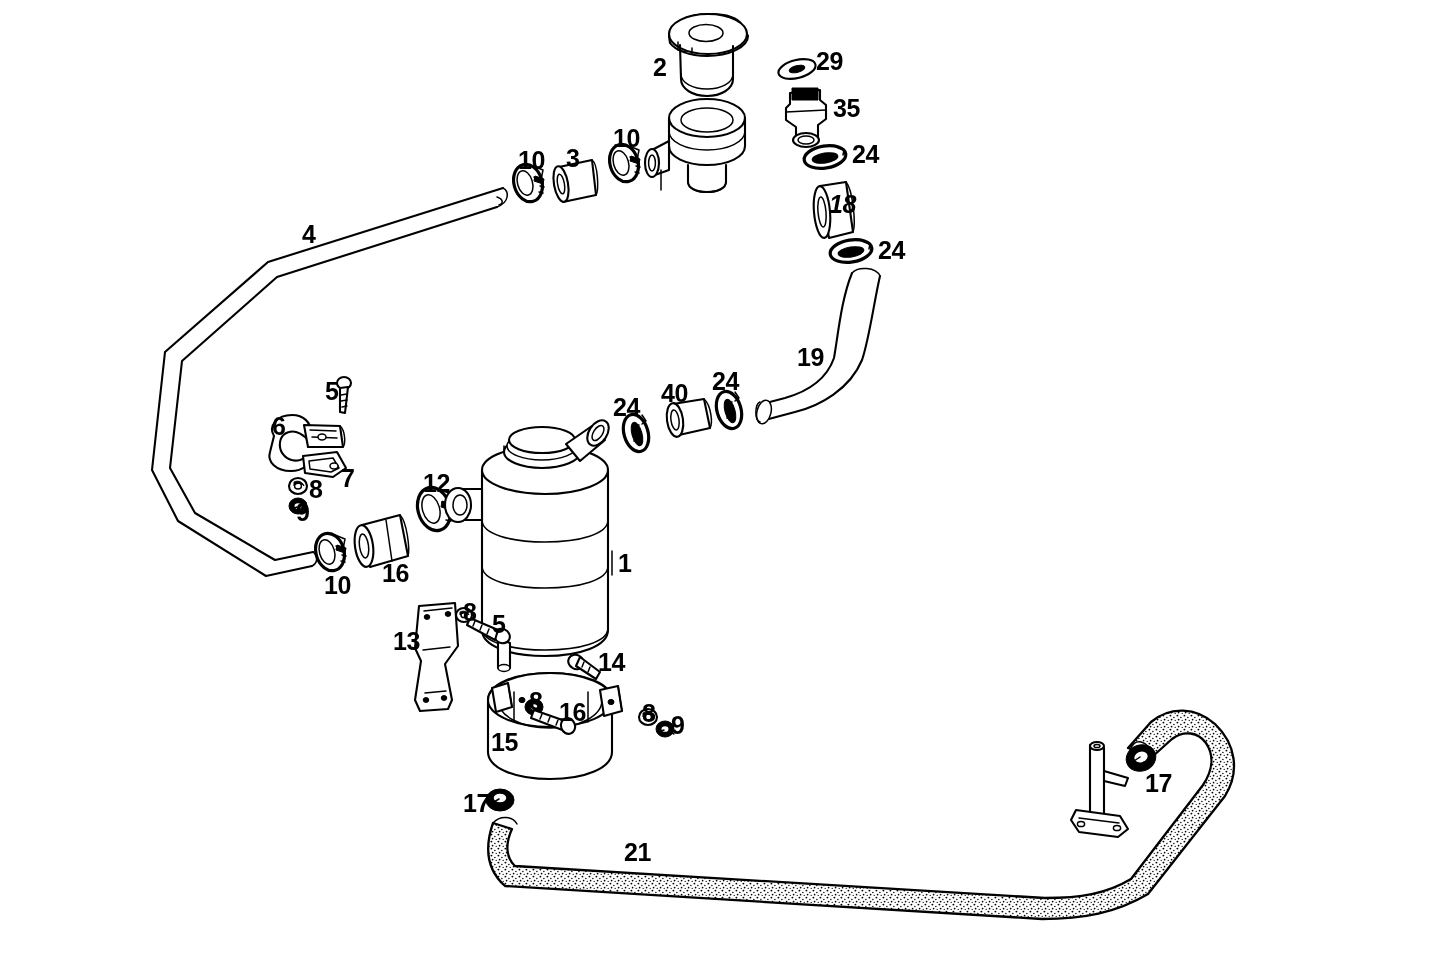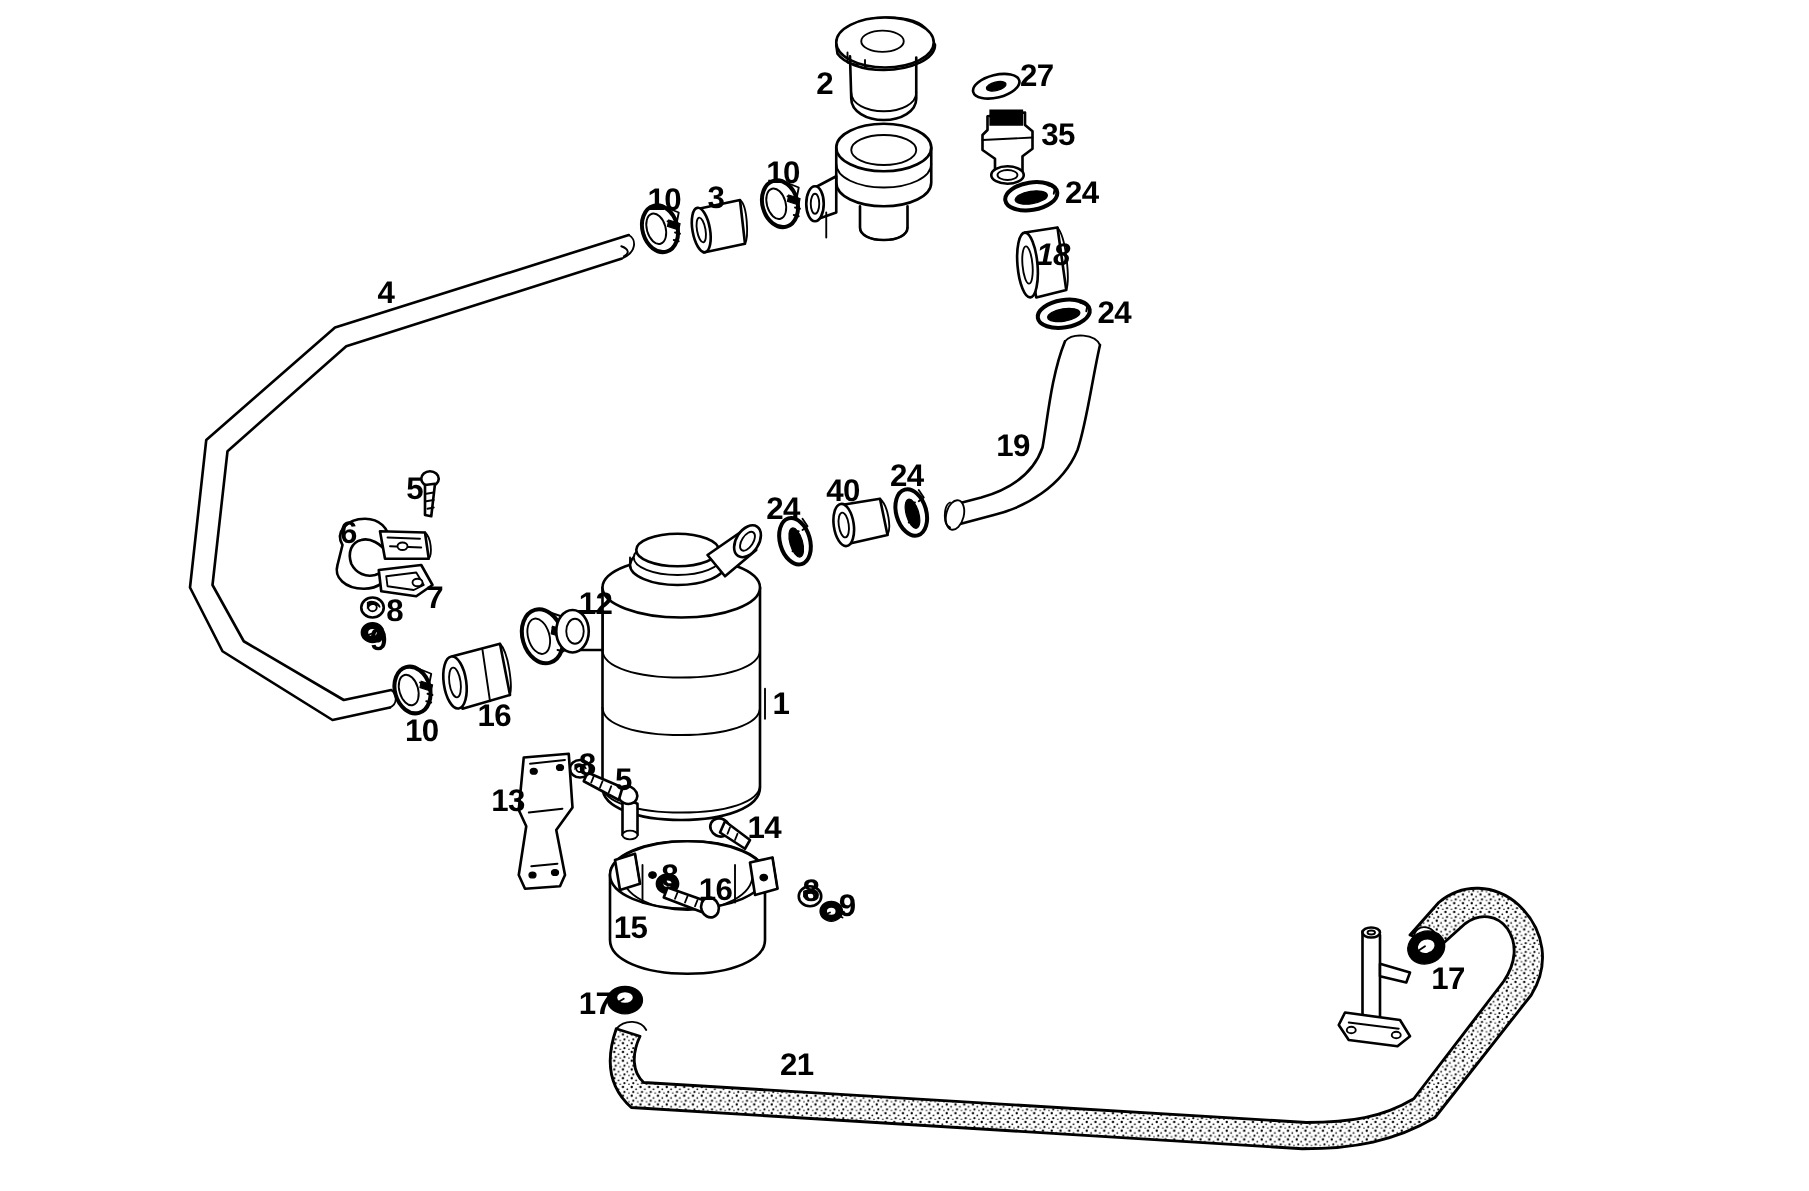--- a/index.html
+++ b/index.html
@@ -358,39 +358,39 @@
       <ellipse class="fillWT" cx="1081" cy="824" rx="3.6" ry="2.6"></ellipse>
       <ellipse class="fillWT" cx="1117" cy="828" rx="3.6" ry="2.6"></ellipse>
     </g>
 
     <g>
       <path class="lnT" d="M612 551 L612 575"></path>
     </g>
   </svg>
 
   <div class="callout" style="left:653px;top:55px;">2</div>
-  <div class="callout" style="left:816px;top:49px;">27</div>
+  <div class="callout" style="left:816px;top:49px;">29</div>
   <div class="callout" style="left:833px;top:96px;">35</div>
   <div class="callout" style="left:852px;top:142px;">24</div>
   <div class="callout" style="left:829px;top:192px;font-style:italic;">18</div>
   <div class="callout" style="left:878px;top:238px;">24</div>
   <div class="callout" style="left:518px;top:148px;">10</div>
   <div class="callout" style="left:566px;top:146px;">3</div>
   <div class="callout" style="left:613px;top:126px;">10</div>
   <div class="callout" style="left:302px;top:222px;">4</div>
   <div class="callout" style="left:797px;top:345px;">19</div>
   <div class="callout" style="left:712px;top:369px;">24</div>
   <div class="callout" style="left:661px;top:381px;">40</div>
   <div class="callout" style="left:613px;top:395px;">24</div>
   <div class="callout" style="left:325px;top:379px;">5</div>
   <div class="callout" style="left:272px;top:414px;">6</div>
   <div class="callout" style="left:341px;top:466px;">7</div>
   <div class="callout" style="left:309px;top:477px;">8</div>
   <div class="callout" style="left:296px;top:500px;">9</div>
-  <div class="callout" style="left:423px;top:471px;margin-left:40px;">12</div>
+  <div class="callout" style="left:423px;top:471px;">12</div>
   <div class="callout" style="left:382px;top:561px;">16</div>
   <div class="callout" style="left:324px;top:573px;">10</div>
   <div class="callout" style="left:618px;top:551px;">1</div>
   <div class="callout" style="left:463px;top:600px;">8</div>
   <div class="callout" style="left:492px;top:612px;">5</div>
   <div class="callout" style="left:393px;top:629px;">13</div>
   <div class="callout" style="left:598px;top:650px;">14</div>
   <div class="callout" style="left:529px;top:689px;">8</div>
   <div class="callout" style="left:559px;top:700px;">16</div>
   <div class="callout" style="left:642px;top:701px;">8</div>

